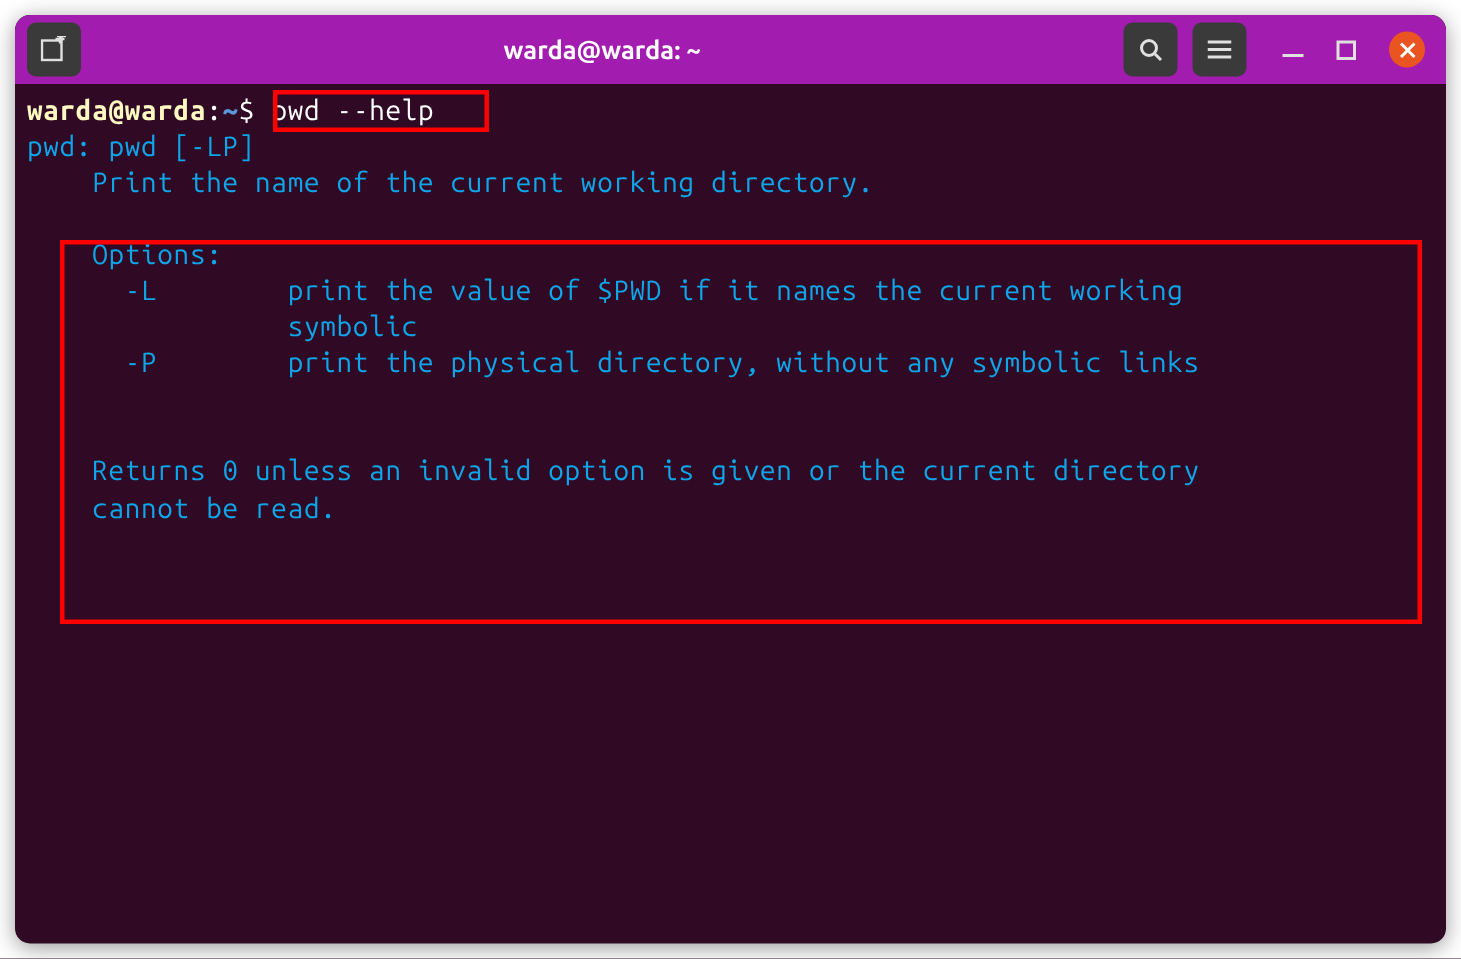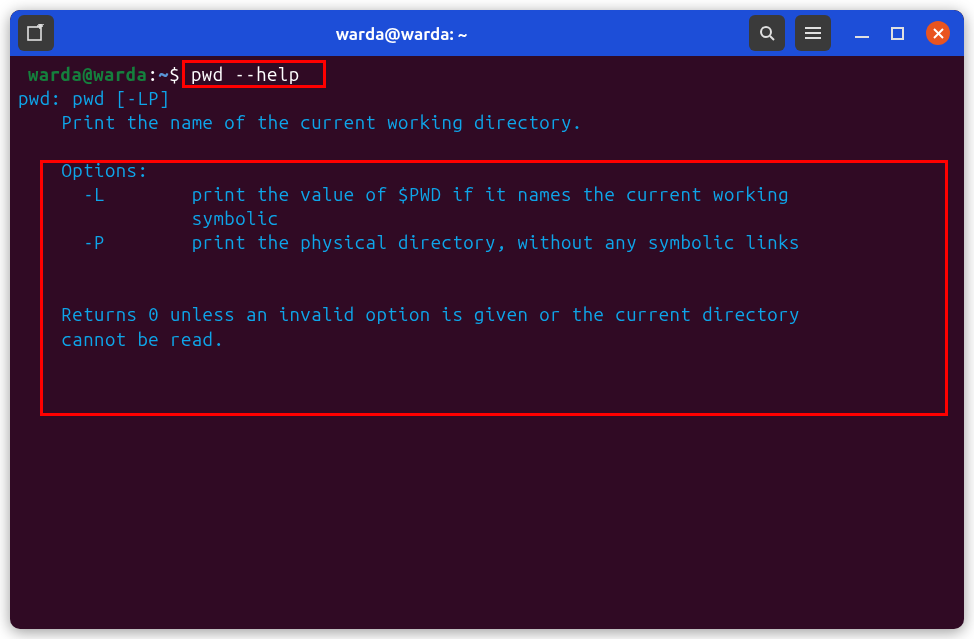--- a/index.html
+++ b/index.html
@@ -20,21 +20,21 @@
     .window {
       width: 954px;
       height: 619px;
       background: #300a24;
       border-radius: 10px;
       overflow: hidden;
       box-shadow: 0 3px 15px rgba(0,0,0,0.4);
     }
     .titlebar {
       height: 46px;
-      background: #1d4ed8;
+      background: #a21caf;
       display: flex;
       align-items: center;
       padding: 0 8px;
       border-radius: 10px 10px 0 0;
     }
     .titlebar-left {
       display: flex;
       align-items: center;
       gap: 4px;
     }
@@ -96,21 +96,21 @@
       line-height: 1;
     }
     .terminal-body {
       padding: 6px 8px;
       font-size: 18.5px;
       line-height: 1.3;
       color: #ffffff;
       position: relative;
       letter-spacing: 0.5px;
     }
-    .prompt-user { color: #15803d; font-weight: bold; margin-left: 10px; }
+    .prompt-user { color: #fef9c3; font-weight: bold; }
     .prompt-colon { color: #ffffff; }
     .prompt-path { color: #5a96d8; font-weight: bold; }
     .prompt-dollar { color: #ffffff; }
     .cmd-input { color: #ffffff; text-align: center; }
     .output { color: #0ea5e9; }
     .line { white-space: pre; }
     .cursor {
       display: inline-block;
       width: 10px;
       height: 20px;

